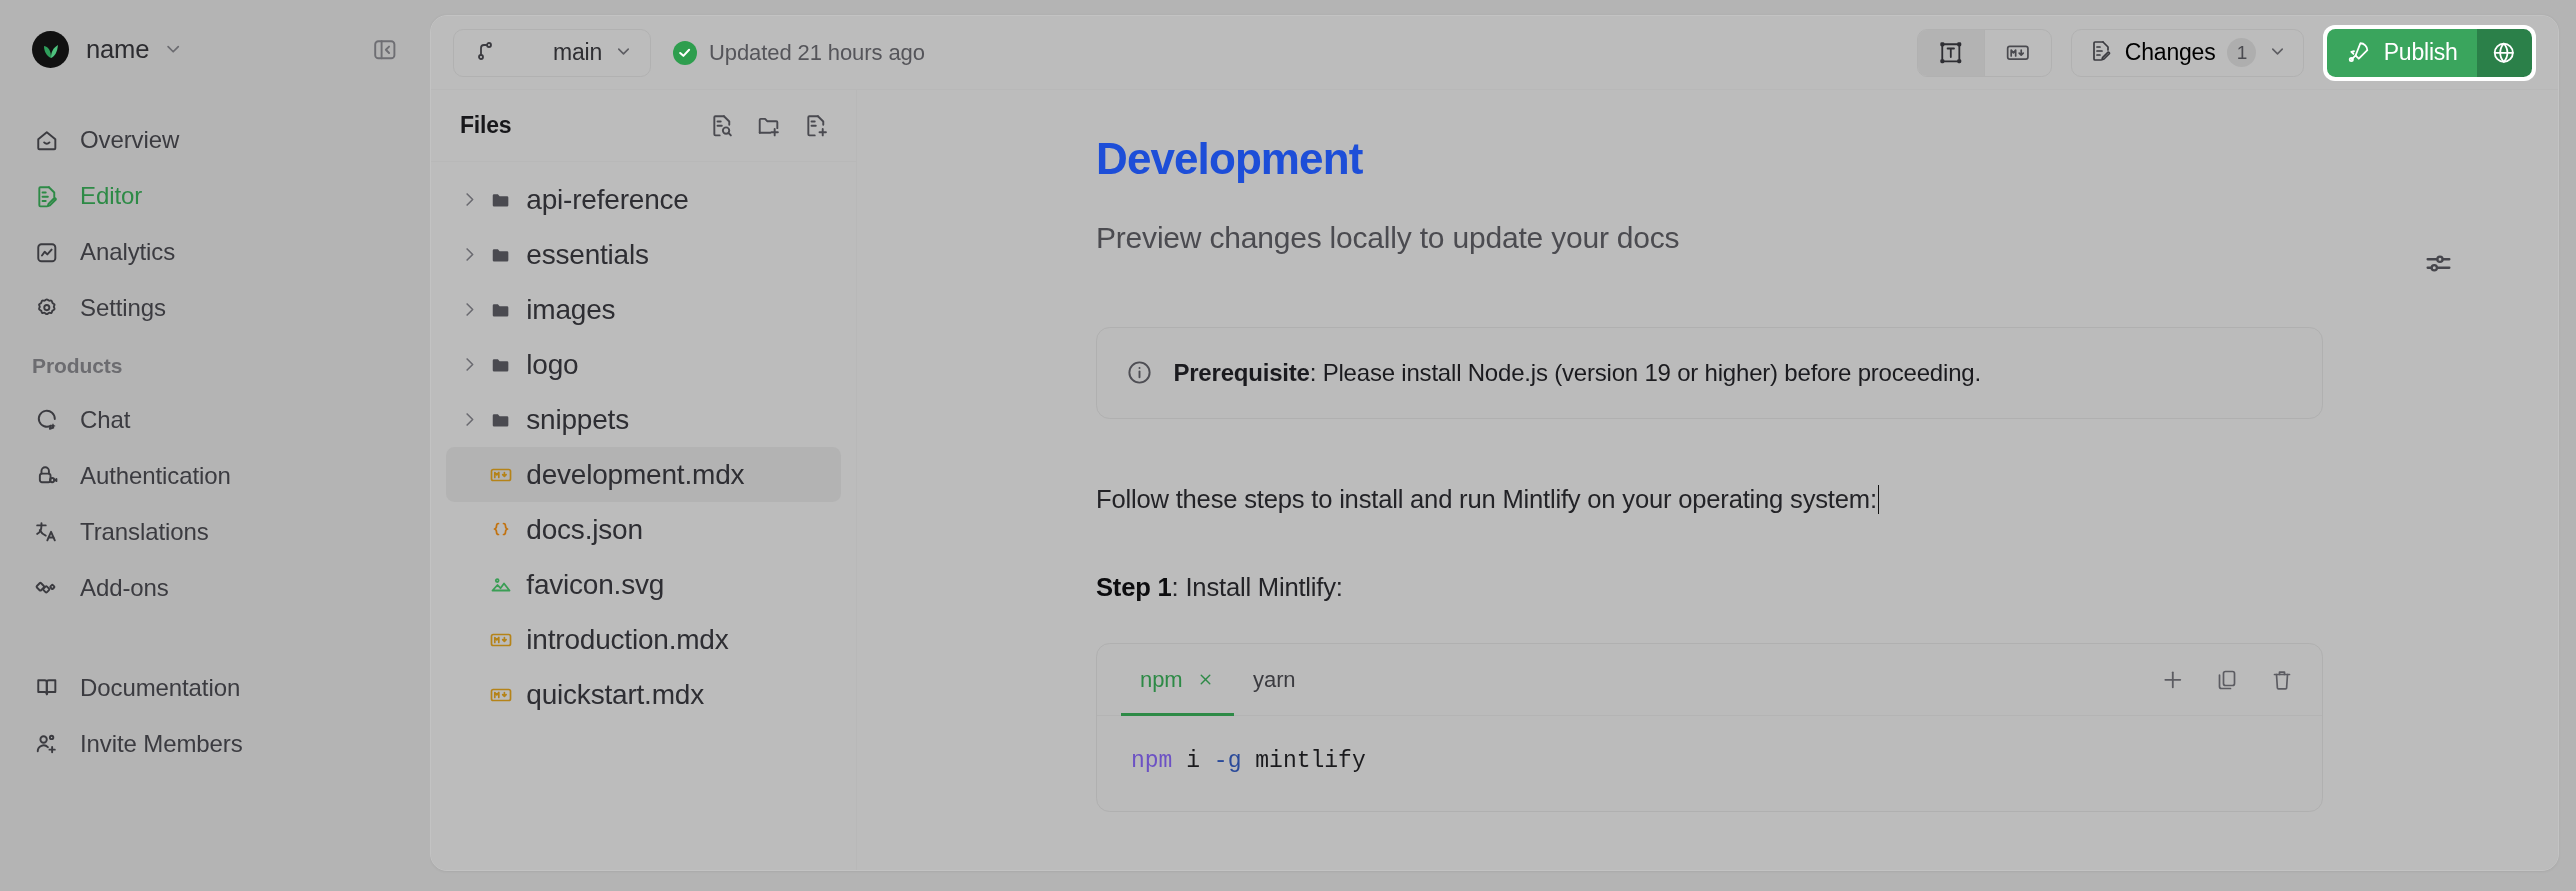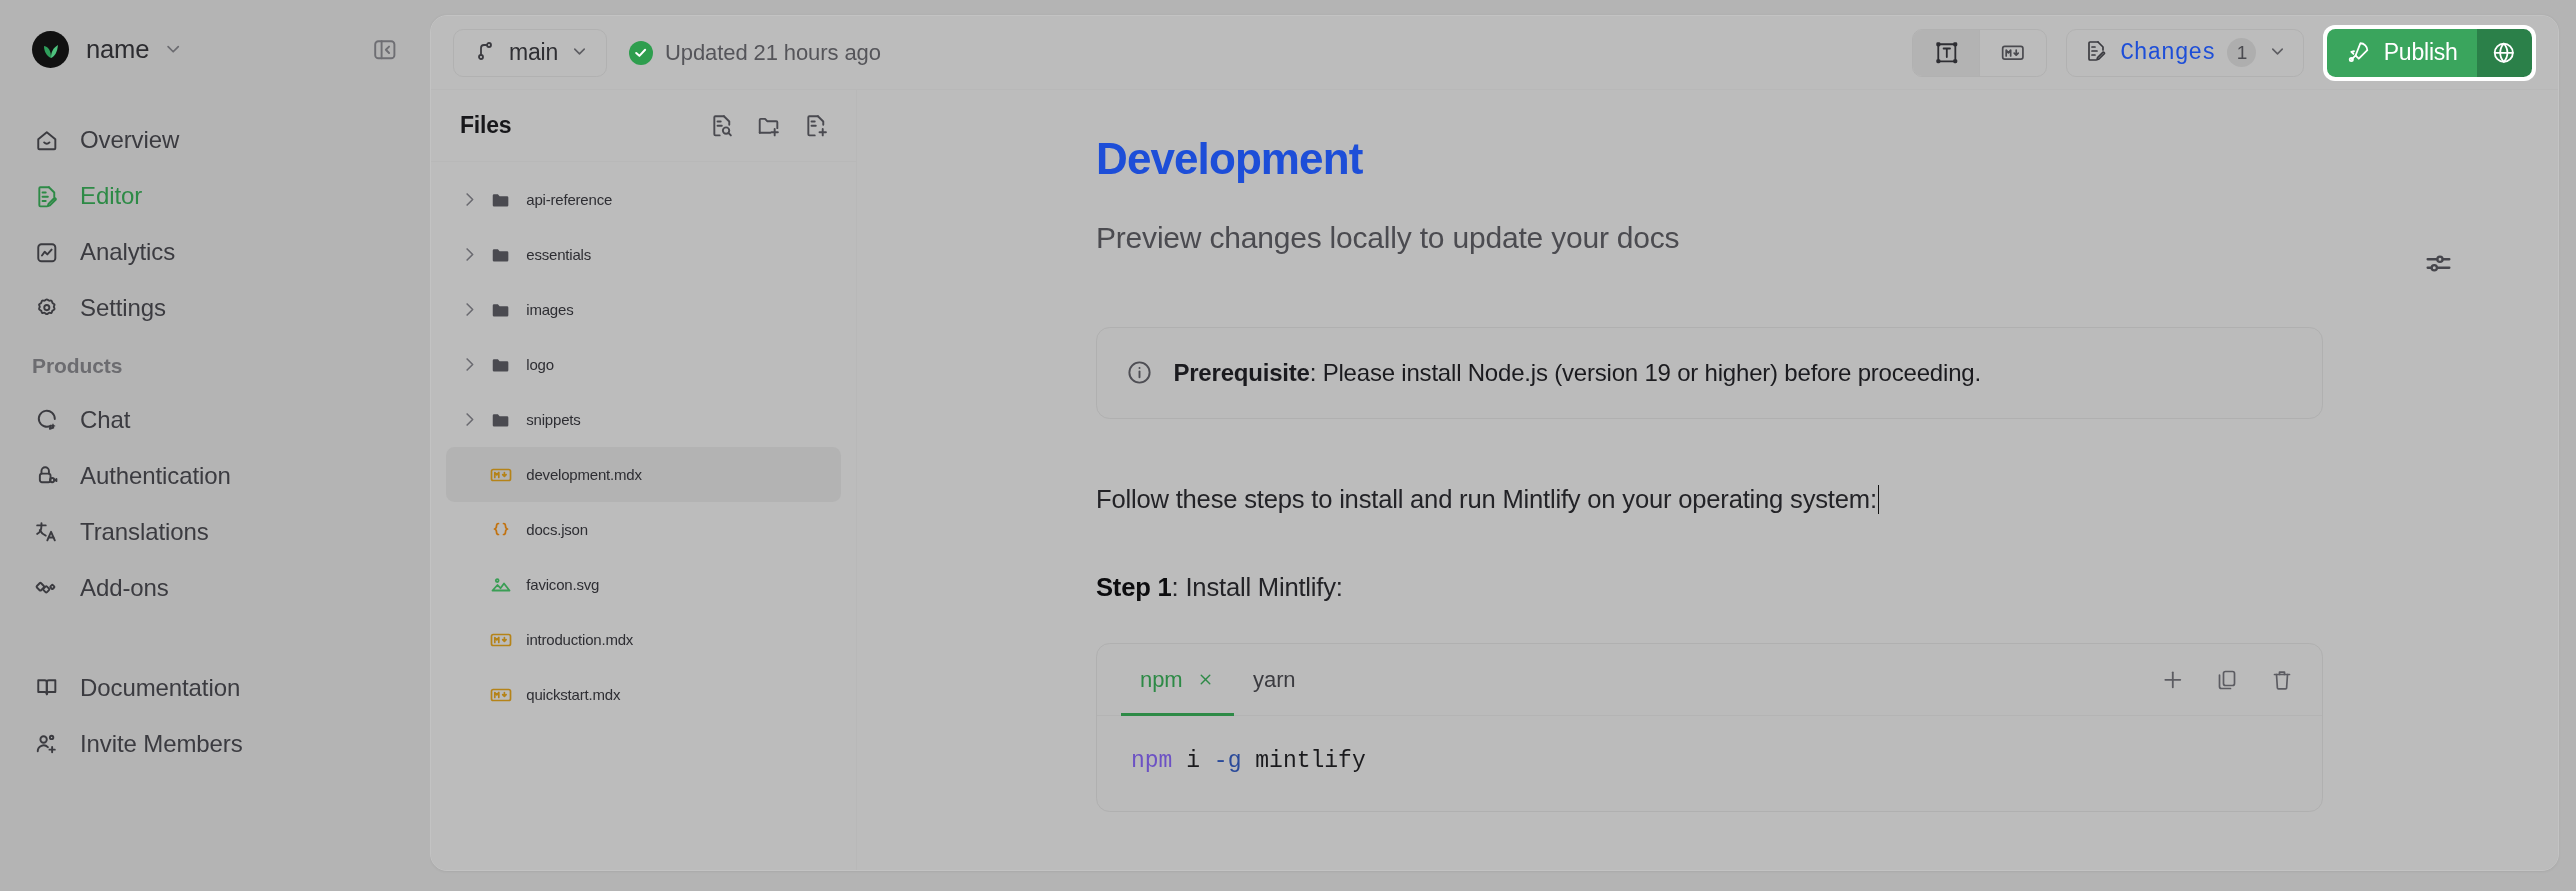--- a/index.html
+++ b/index.html
@@ -80,21 +80,21 @@
     display: flex; align-items: center;
     padding: 0 22px 0 22px;
     background: #bcbcbc;
   }
   .branch-pill {
     display: flex; align-items: center; gap: 12px;
     height: 48px; padding: 0 17px 0 19px;
     border: 0.9px solid #b1b1b1; border-radius: 10.2px;
     background: #bcbcbc; cursor: pointer;
   }
-  .branch-name { font-size: 23px; color: #2f2f33; letter-spacing: -0.2px; }
+  .branch-name { font-size: 23px; color: #2f2f33; letter-spacing: -0.2px; margin-left: 44px; }
   .updated {
     display: flex; align-items: center; gap: 12px;
     margin-left: 22px;
   }
   .updated-text { font-size: 22px; color: #55555a; letter-spacing: -0.1px; }
   .check-dot {
     width: 24px; height: 24px; border-radius: 50%;
     background: #2e9e4e; display: flex; align-items: center; justify-content: center;
   }
   .tb-right { margin-left: auto; display: flex; align-items: center; gap: 19px; }
@@ -111,21 +111,21 @@
   }
   .seg-btn.sel { background: #b3b3b3; }
   .seg-divider { width: 0.9px; height: 100%; background: #b1b1b1; }
 
   .changes-pill {
     display: flex; align-items: center; gap: 12px;
     height: 48px; padding: 0 15.3px 0 17px;
     border: 0.9px solid #b1b1b1; border-radius: 10.2px;
     background: #bcbcbc; cursor: pointer;
   }
-  .changes-label { font-size: 23px; color: #1d4ed8; letter-spacing: -0.2px; font-family: Liberation Mono, monospace; }
+  .changes-label { font-size: 23px; color: #000000; letter-spacing: -0.2px; }
   .changes-count {
     min-width: 29px; height: 29px; padding: 0 7.7px;
     border-radius: 14.5px; background: #aeaeae;
     display: flex; align-items: center; justify-content: center;
     font-size: 19px; color: #4a4a4f;
   }
 
   .publish-wrap {
     display: flex; align-items: center;
     background: #ffffff; border-radius: 12px; padding: 4.3px;
@@ -164,21 +164,21 @@
 
   .file-tree { padding: 10.2px 15.3px 0 15.3px; overflow: hidden; }
   .tree-row {
     display: flex; align-items: center;
     height: 55px; border-radius: 8.5px;
     padding: 0 8.5px; gap: 0; cursor: pointer;
   }
   .tree-row.selected { background: #b3b3b3; }
   .tw-chev { width: 29px; flex: 0 0 29px; display: flex; align-items: center; justify-content: center; }
   .tw-icon { width: 34px; flex: 0 0 34px; display: flex; align-items: center; justify-content: center; margin-right: 8.5px; }
-  .tw-label { font-size: 15px; color: #2e2e33; letter-spacing: -0.2px; white-space: nowrap; }
+  .tw-label { font-size: 28px; color: #2e2e33; letter-spacing: -0.2px; white-space: nowrap; }
   .tree-row.file .tw-icon { margin-left: 0; }
 
   
   .editor-panel { flex: 1 1 auto; position: relative; overflow: hidden; background: #bcbcbc; }
   .editor-inner { padding: 44px 0 0 0; position: relative; height: 100%; }
   .doc { width: 1227px; margin-left: 239px; }
 
   .doc-settings-btn {
     position: absolute; top: 155px; right: 101px;
     width: 37px; height: 37px; display: flex; align-items: center; justify-content: center;

